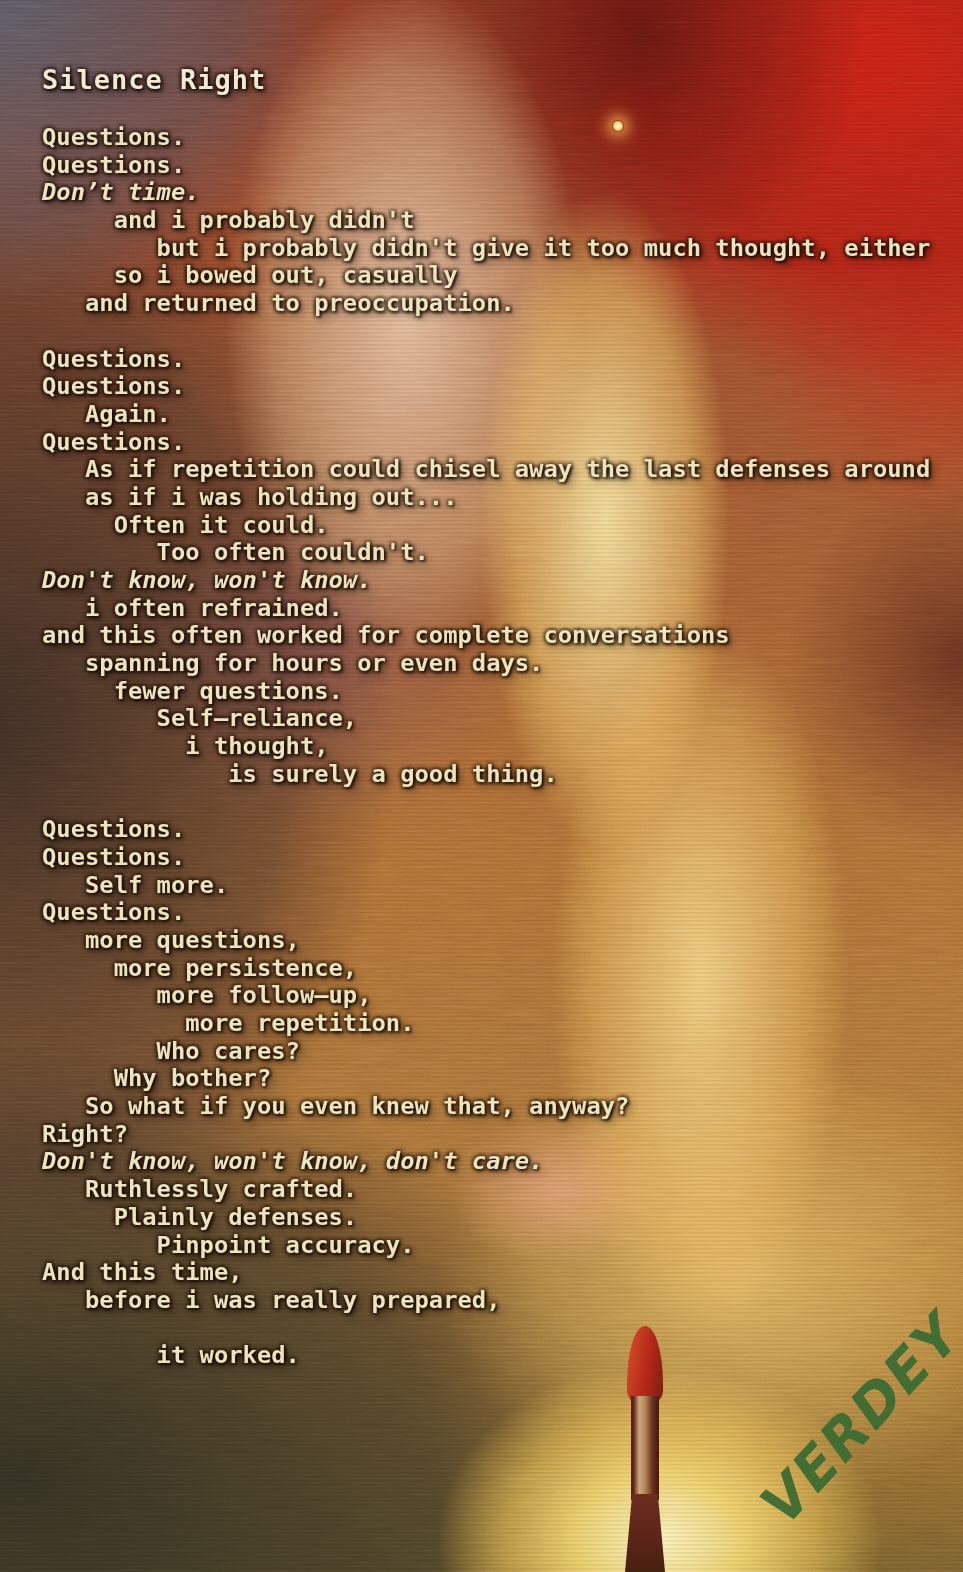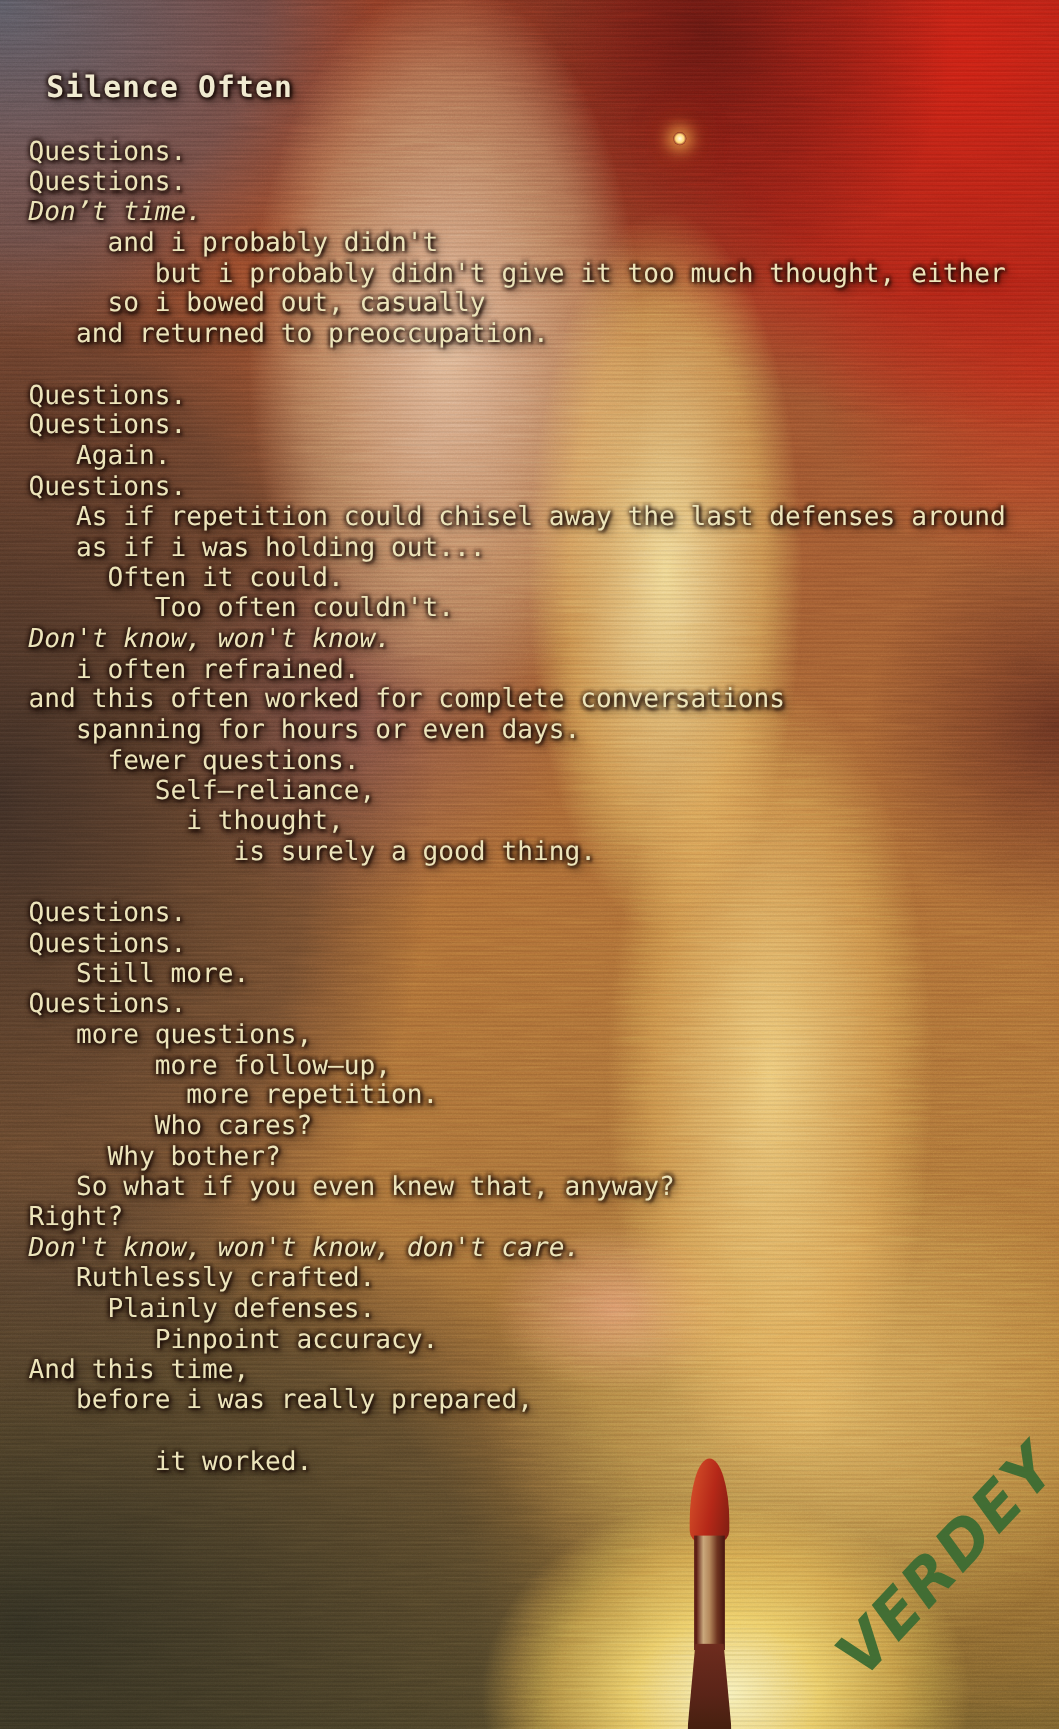--- a/index.html
+++ b/index.html
@@ -57,21 +57,21 @@
     background:linear-gradient(180deg,#6e2c1e 0%,#5a2418 60%,#46200f 100%);
     clip-path:polygon(18% 0,82% 0,100% 100%,0% 100%);
   }
   
   .title{
     position:absolute;left:42px;top:64px;
     font-size:27px;font-weight:700;letter-spacing:1px;color:#f0ead0;
     text-shadow:2px 2px 3px rgba(26,10,6,.9),-2px 2px 3px rgba(26,10,6,.5),
       2px -2px 3px rgba(26,10,6,.5),-2px -2px 3px rgba(26,10,6,.4),4px 4px 8px rgba(0,0,0,.5);
   }
-  .poem{position:absolute;left:26px;top:124px;color:#ece4ba;font-size:23.8px;font-weight:400;}
+  .poem{position:absolute;left:42px;top:124px;color:#ece4ba;font-size:23.8px;font-weight:700;}
   .poem .line{
     height:27.7px;line-height:27.7px;white-space:pre;
     text-shadow:2px 2px 3px rgba(26,10,6,.9),-2px 2px 3px rgba(26,10,6,.5),
       2px -2px 3px rgba(26,10,6,.5),-2px -2px 3px rgba(26,10,6,.4),4px 4px 8px rgba(0,0,0,.5);
   }
   .poem .line.em{font-style:italic;}
   .signature{
     position:absolute;left:748px;top:1492px;
     transform:rotate(-47deg);transform-origin:0 0;
     font-family:"DejaVu Sans","Liberation Sans",sans-serif;
@@ -102,21 +102,21 @@
   <div class="weave"></div>
 
   <div class="star"></div>
 
   <div class="tower">
     <div class="tower-nose"></div>
     <div class="tower-shaft"></div>
     <div class="tower-base"></div>
   </div>
 
-  <div class="title">Silence Often</div>
+  <div class="title">Silence Right</div>
 
   <div class="poem">
       <div class="line">Questions.</div>
       <div class="line">Questions.</div>
       <div class="line em">Don’t time.</div>
       <div class="line">     and i probably didn't</div>
       <div class="line">        but i probably didn't give it too much thought, either</div>
       <div class="line">     so i bowed out, casually</div>
       <div class="line">   and returned to preoccupation.</div>
       <div class="line"> </div>
@@ -132,23 +132,24 @@
       <div class="line">   i often refrained.</div>
       <div class="line">and this often worked for complete conversations</div>
       <div class="line">   spanning for hours or even days.</div>
       <div class="line">     fewer questions.</div>
       <div class="line">        Self–reliance,</div>
       <div class="line">          i thought,</div>
       <div class="line">             is surely a good thing.</div>
       <div class="line"> </div>
       <div class="line">Questions.</div>
       <div class="line">Questions.</div>
-      <div class="line">   Still more.</div>
+      <div class="line">   Self more.</div>
       <div class="line">Questions.</div>
       <div class="line">   more questions,</div>
+      <div class="line">     more persistence,</div>
       <div class="line">        more follow–up,</div>
       <div class="line">          more repetition.</div>
       <div class="line">        Who cares?</div>
       <div class="line">     Why bother?</div>
       <div class="line">   So what if you even knew that, anyway?</div>
       <div class="line">Right?</div>
       <div class="line em">Don't know, won't know, don't care.</div>
       <div class="line">   Ruthlessly crafted.</div>
       <div class="line">     Plainly defenses.</div>
       <div class="line">        Pinpoint accuracy.</div>

